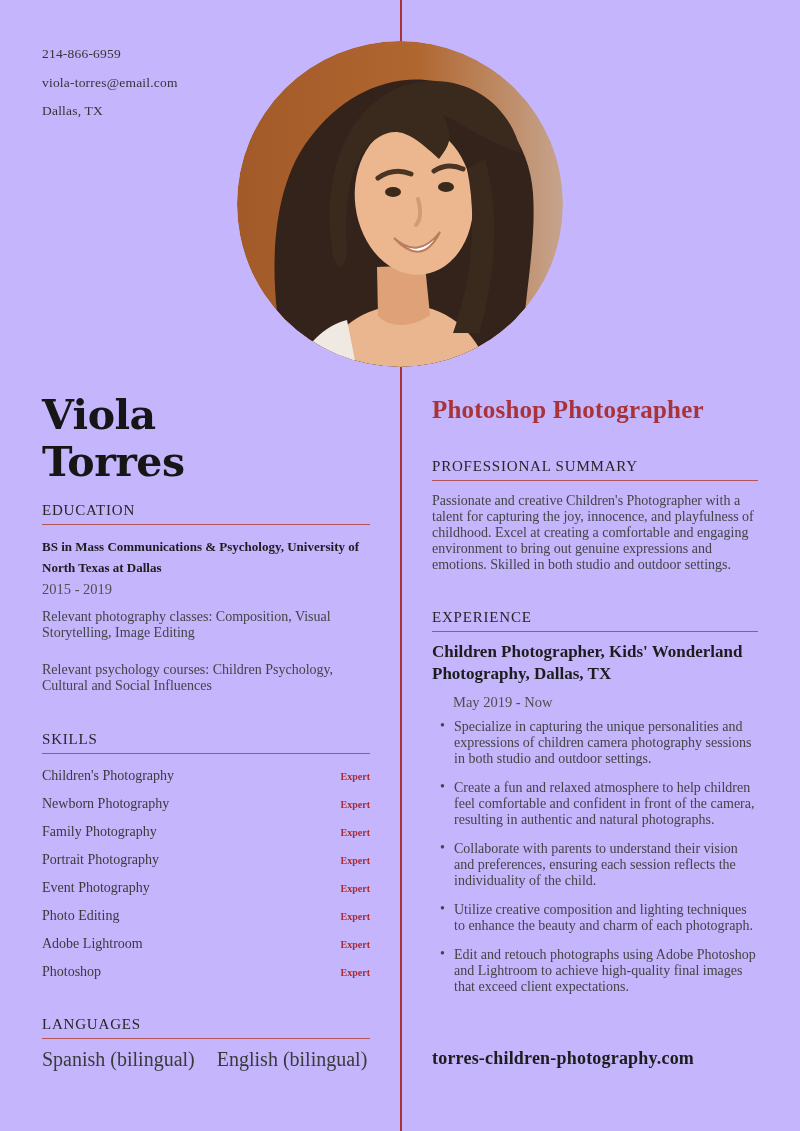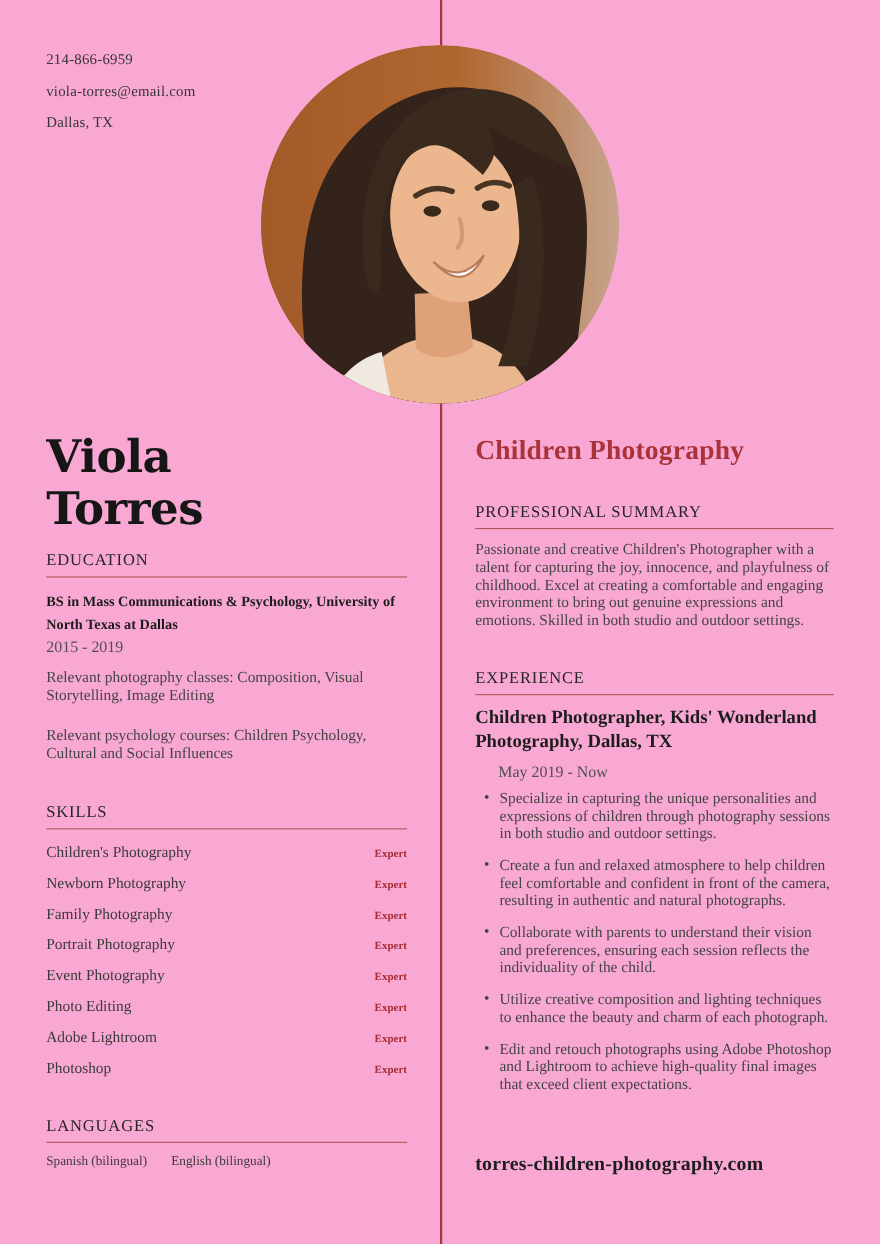--- a/index.html
+++ b/index.html
@@ -3,21 +3,21 @@
 <meta charset="utf-8">
 <style>
   * { margin: 0; padding: 0; box-sizing: border-box; }
   html, body { background: #ffffff; }
   body { font-family: "Liberation Serif", "DejaVu Serif", serif; }
   .page {
     position: relative;
     width: 800px;
     height: 1131px;
     margin: 0 auto;
-    background: #f9a8d4;
+    background: #c4b5fd;
     overflow: hidden;
   }
   .divider {
     position: absolute;
     left: 400px; top: 0;
     width: 2px; height: 1131px;
     background: #a8343a;
   }
   .contact {
     position: absolute;
@@ -78,21 +78,21 @@
     color: #444444;
   }
   .skill-row {
     display: flex;
     justify-content: space-between;
     align-items: center;
     height: 28px;
   }
   .skill-label { font-size: 14px; color: #3a3a3a; }
   .skill-level { font-size: 10px; font-weight: 700; color: #a82c32; }
-  .lang-row { display: flex; gap: 22px; font-size: 12px; color: #3a3a3a; }
+  .lang-row { display: flex; gap: 22px; font-size: 20px; color: #3a3a3a; }
   .bullets { list-style: none; }
   .bullets li {
     position: relative;
     padding-left: 22px;
     margin-bottom: 13px;
     font-size: 14px;
     line-height: 16px;
     color: #444444;
   }
   .bullets li::before {
@@ -199,30 +199,30 @@
       <span class="skill-level">Expert</span>
     </div>
   </div>
 
   <h2 class="sec L" style="top:1016px;">LANGUAGES</h2>
   <div class="lang-row L" style="top:1048px;">
     <span>Spanish (bilingual)</span>
     <span>English (bilingual)</span>
   </div>
 
-  <h1 class="title R" style="top:396px;">Children Photography</h1>
+  <h1 class="title R" style="top:396px;">Photoshop Photographer</h1>
 
   <h2 class="sec R" style="top:458px;">PROFESSIONAL SUMMARY</h2>
   <p class="body-text R" style="top:493px;">Passionate and creative Children's Photographer with a talent for capturing the joy, innocence, and playfulness of childhood. Excel at creating a comfortable and engaging environment to bring out genuine expressions and emotions. Skilled in both studio and outdoor settings.</p>
 
   <h2 class="sec R" style="top:609px;">EXPERIENCE</h2>
   <h3 class="position R" style="top:641px;">Children Photographer, Kids' Wonderland Photography, Dallas, TX</h3>
   <p class="dates R" style="top:694px;margin-left:21px;">May 2019 - Now</p>
   <ul class="bullets R" style="top:719px;">
-    <li>Specialize in capturing the unique personalities and expressions of children through photography sessions in both studio and outdoor settings.</li>
+    <li>Specialize in capturing the unique personalities and expressions of children camera photography sessions in both studio and outdoor settings.</li>
     <li>Create a fun and relaxed atmosphere to help children feel comfortable and confident in front of the camera, resulting in authentic and natural photographs.</li>
     <li>Collaborate with parents to understand their vision and preferences, ensuring each session reflects the individuality of the child.</li>
     <li>Utilize creative composition and lighting techniques to enhance the beauty and charm of each photograph.</li>
     <li>Edit and retouch photographs using Adobe Photoshop and Lightroom to achieve high-quality final images that exceed client expectations.</li>
   </ul>
 
   <p class="url R" style="top:1048px;">torres-children-photography.com</p>
 
 </div>
 

